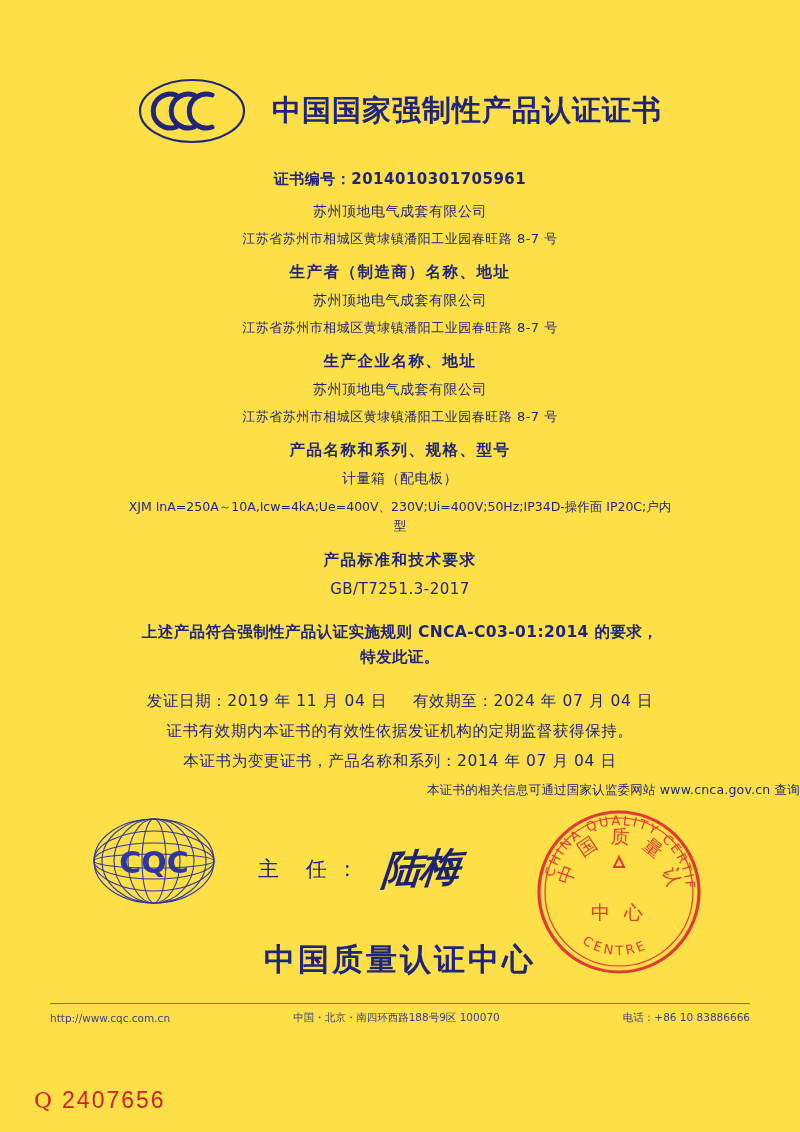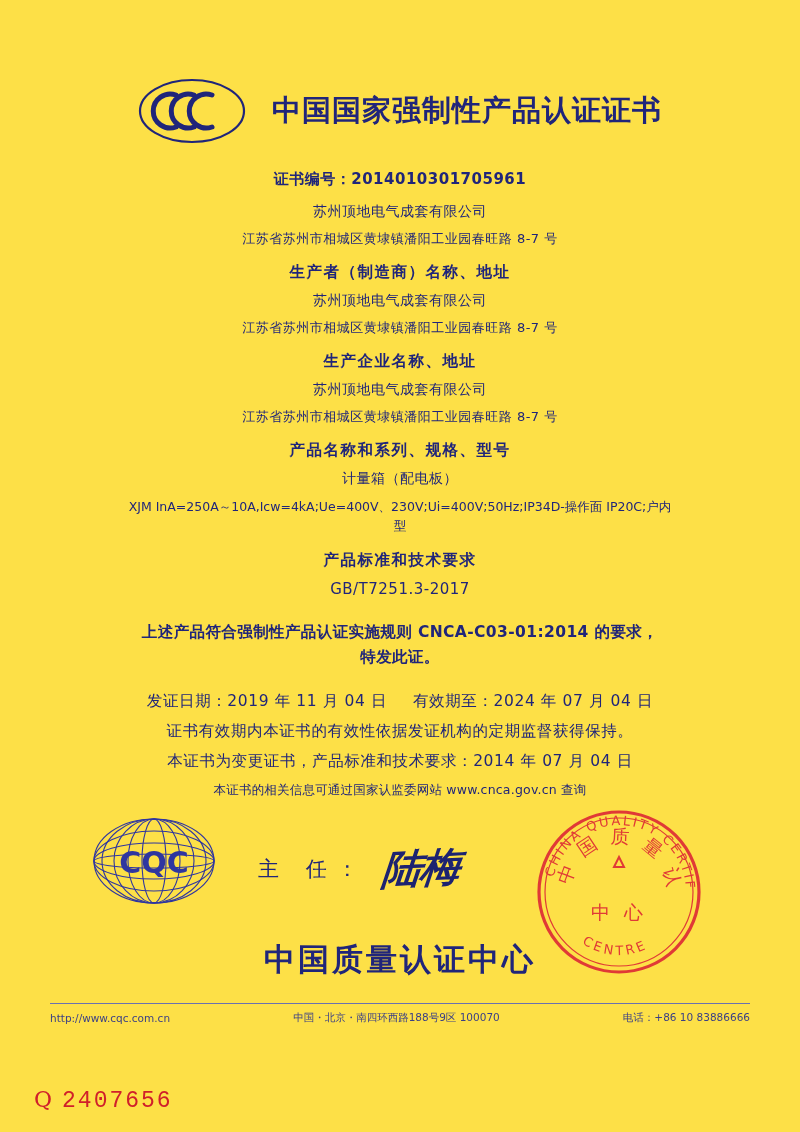--- a/index.html
+++ b/index.html
@@ -132,20 +132,21 @@
     margin-top: 9px;
     font-family: "DejaVu Sans", sans-serif;
     font-size: 15.5px;
     color: #20257a;
     letter-spacing: 0.6px;
   }
   .note.small {
     font-size: 12.5px;
     margin-top: 10px;
     letter-spacing: 0.2px;
+    text-align: right;
   }
 
   
   .sig-area {
     position: relative;
     height: 140px;
     margin-top: 6px;
   }
   .cqc-mark {
     position: absolute;
@@ -223,21 +224,21 @@
     display: flex;
     align-items: baseline;
     gap: 10px;
   }
   .serial .q {
     font-family: "DejaVu Serif", serif;
     font-size: 22px;
     color: #d0202a;
   }
   .serial .num {
-    font-family: Liberation Mono, monospace;
+    font-family: Liberation Sans, sans-serif;
     font-size: 23px;
     color: #d0202a;
     letter-spacing: 2px;
   }
 </style>
 </head>
 <body>
 
 <div class="page">
 
@@ -295,21 +296,21 @@
     <span class="l2">特发此证。</span>
   </div>
 
   <div class="dates">
     <span>发证日期：</span><span>2019 年 11 月 04 日</span><span class="gap"></span><span>有效期至：</span><span>2024 年 07 月 04 日</span>
   </div>
 
   <div class="note">证书有效期内本证书的有效性依据发证机构的定期监督获得保持。</div>
 
   <div class="note">
-    <span>本证书为变更证书，产品标准和技术要求：</span><span>2014 年 07 月 04 日</span>
+    <span>本证书为变更证书，产品名称和系列：</span><span>2014 年 07 月 04 日</span>
   </div>
 
   <div class="note small">本证书的相关信息可通过国家认监委网站 www.cnca.gov.cn 查询</div>
 
   <div class="sig-area">
 
     <div class="cqc-mark">
       <svg width="132" height="92" viewBox="0 0 132 92" xmlns="http://www.w3.org/2000/svg">
         <g fill="none" stroke="#2f36a0" stroke-width="1.1">
           <ellipse cx="66" cy="46" rx="60" ry="42"></ellipse>

